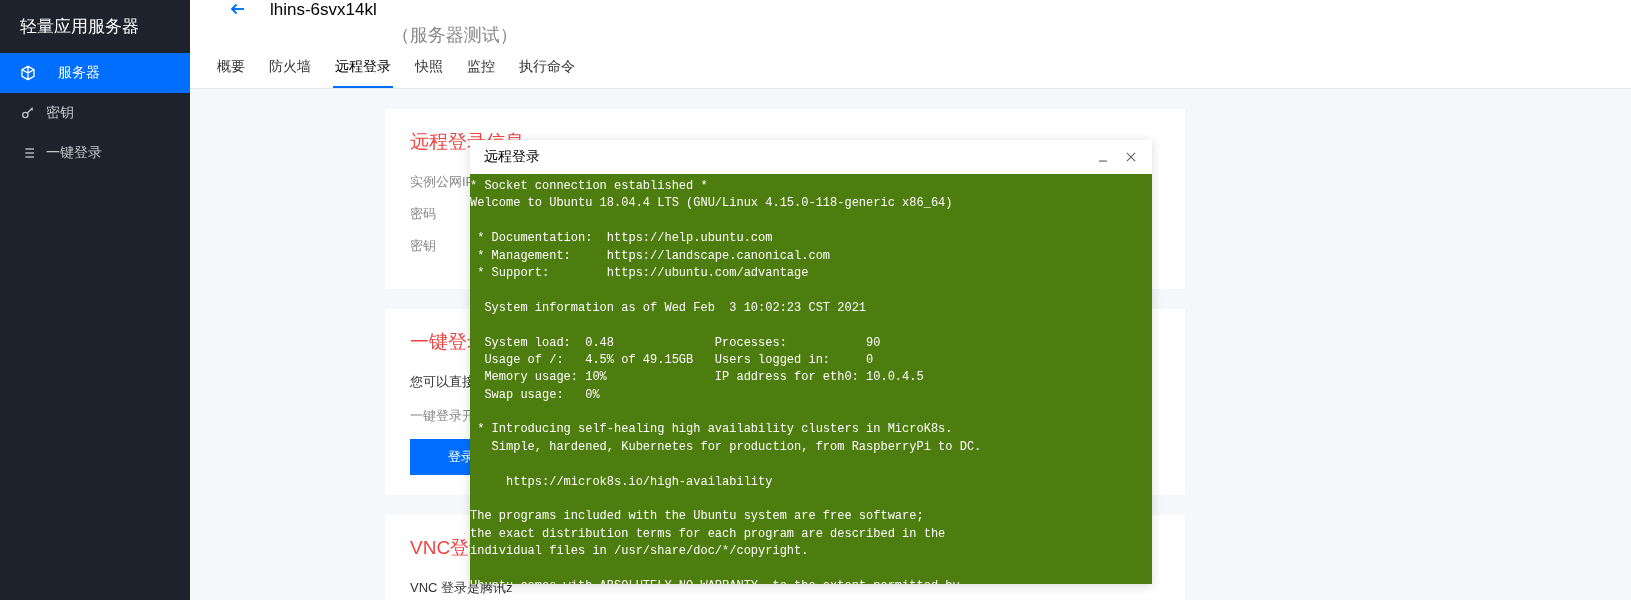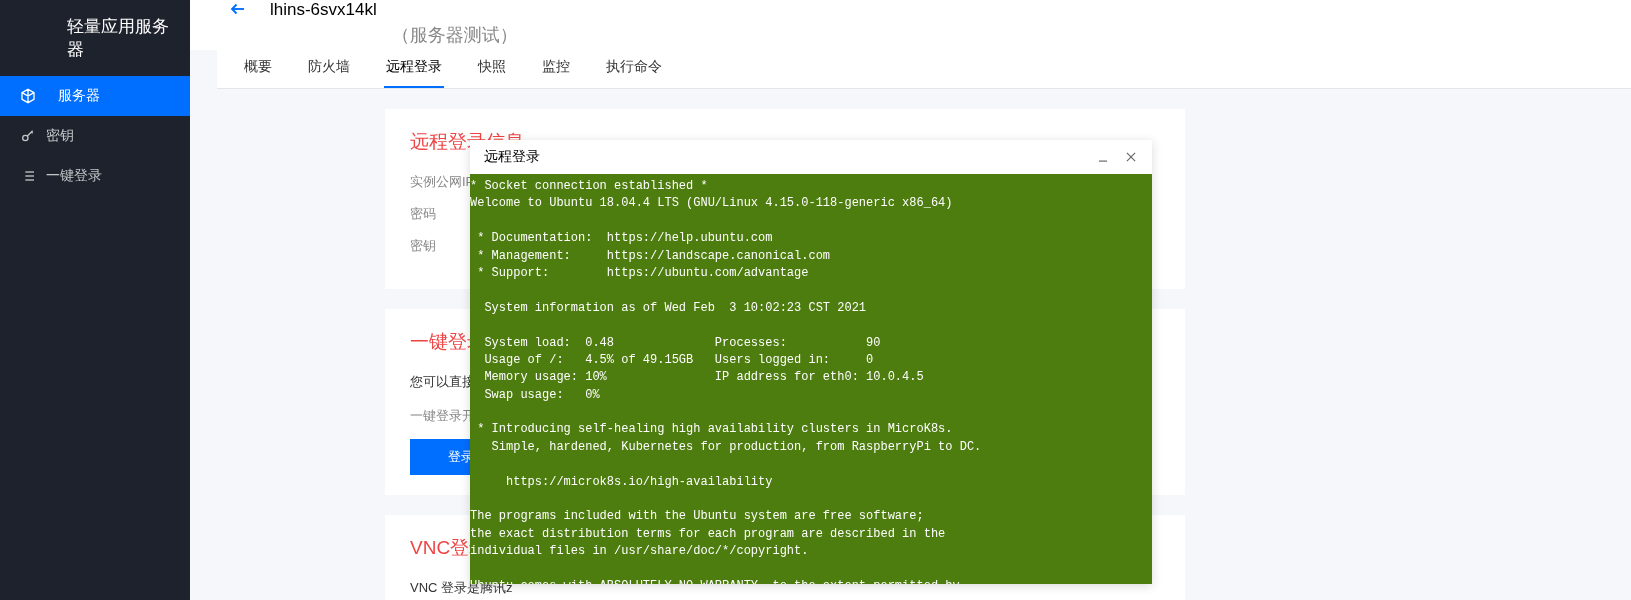--- a/index.html
+++ b/index.html
@@ -1,31 +1,31 @@
 <!DOCTYPE html>
 <html><head>
 <meta charset="utf-8">
 <style>
   * { box-sizing: border-box; margin: 0; padding: 0; }
   body { font-family: -apple-system, BlinkMacSystemFont, "Segoe UI", "PingFang SC", "Microsoft YaHei", sans-serif; background: #f5f7fa; width: 1631px; height: 600px; overflow: hidden; position: relative; }
   
   .sidebar { position: absolute; left: 0; top: 0; width: 190px; height: 600px; background: #1e222d; color: #fff; }
-  .sidebar-title { font-size: 17px; font-weight: 500; color: #fff; padding: 15px 20px; margin-left: 47px; }
+  .sidebar-title { font-size: 17px; font-weight: 500; color: #fff; padding: 15px 20px; }
   .sidebar-item { display: flex; align-items: center; padding: 11px 20px; font-size: 14px; color: #c1c6c8; cursor: pointer; }
   .sidebar-item.active { background: #006eff; color: #fff; gap: 12px; }
   .sidebar-item .icon { width: 16px; height: 16px; margin-right: 10px; display: inline-flex; align-items: center; justify-content: center; }
   
   .main { position: absolute; left: 190px; top: 0; right: 0; height: 600px; background: #f5f7fa; }
   
   .header { background: #fff; padding: 0 36px; height: 50px; display: flex; align-items: flex-start; }
   .back-arrow { color: #006eff; cursor: pointer; margin-right: 20px; display: inline-flex; }
   .page-title { font-size: 17px; font-weight: 500; color: #000; margin-right: 15px; }
   .page-subtitle { font-size: 18px; color: #888; margin-top: 23px; }
   
-  .tabs { background: #fff; padding: 0 25px; display: flex; gap: 32px; border-bottom: 1px solid #e5e5e5; margin-left: 27px; }
+  .tabs { background: #fff; padding: 0 25px; display: flex; gap: 20px; border-bottom: 1px solid #e5e5e5; }
   .tab { padding: 8px 2px 10px; font-size: 14px; color: #333; cursor: pointer; border-bottom: 2px solid transparent; }
   .tab.active { color: #000; font-weight: 500; border-bottom: 2px solid #006eff; }
   
   .content { padding: 20px 25px; }
   .card { background: #fff; padding: 20px 25px; margin-bottom: 20px; }
   .card-title { font-size: 19px; font-weight: 500; color: #ef4444; margin-bottom: 18px; }
   .info-row { display: flex; align-items: center; margin-bottom: 14px; font-size: 13px; }
   .info-label { width: 80px; color: #888; }
   .info-value { color: #333; }
   .info-link { color: #006eff; cursor: pointer; }

